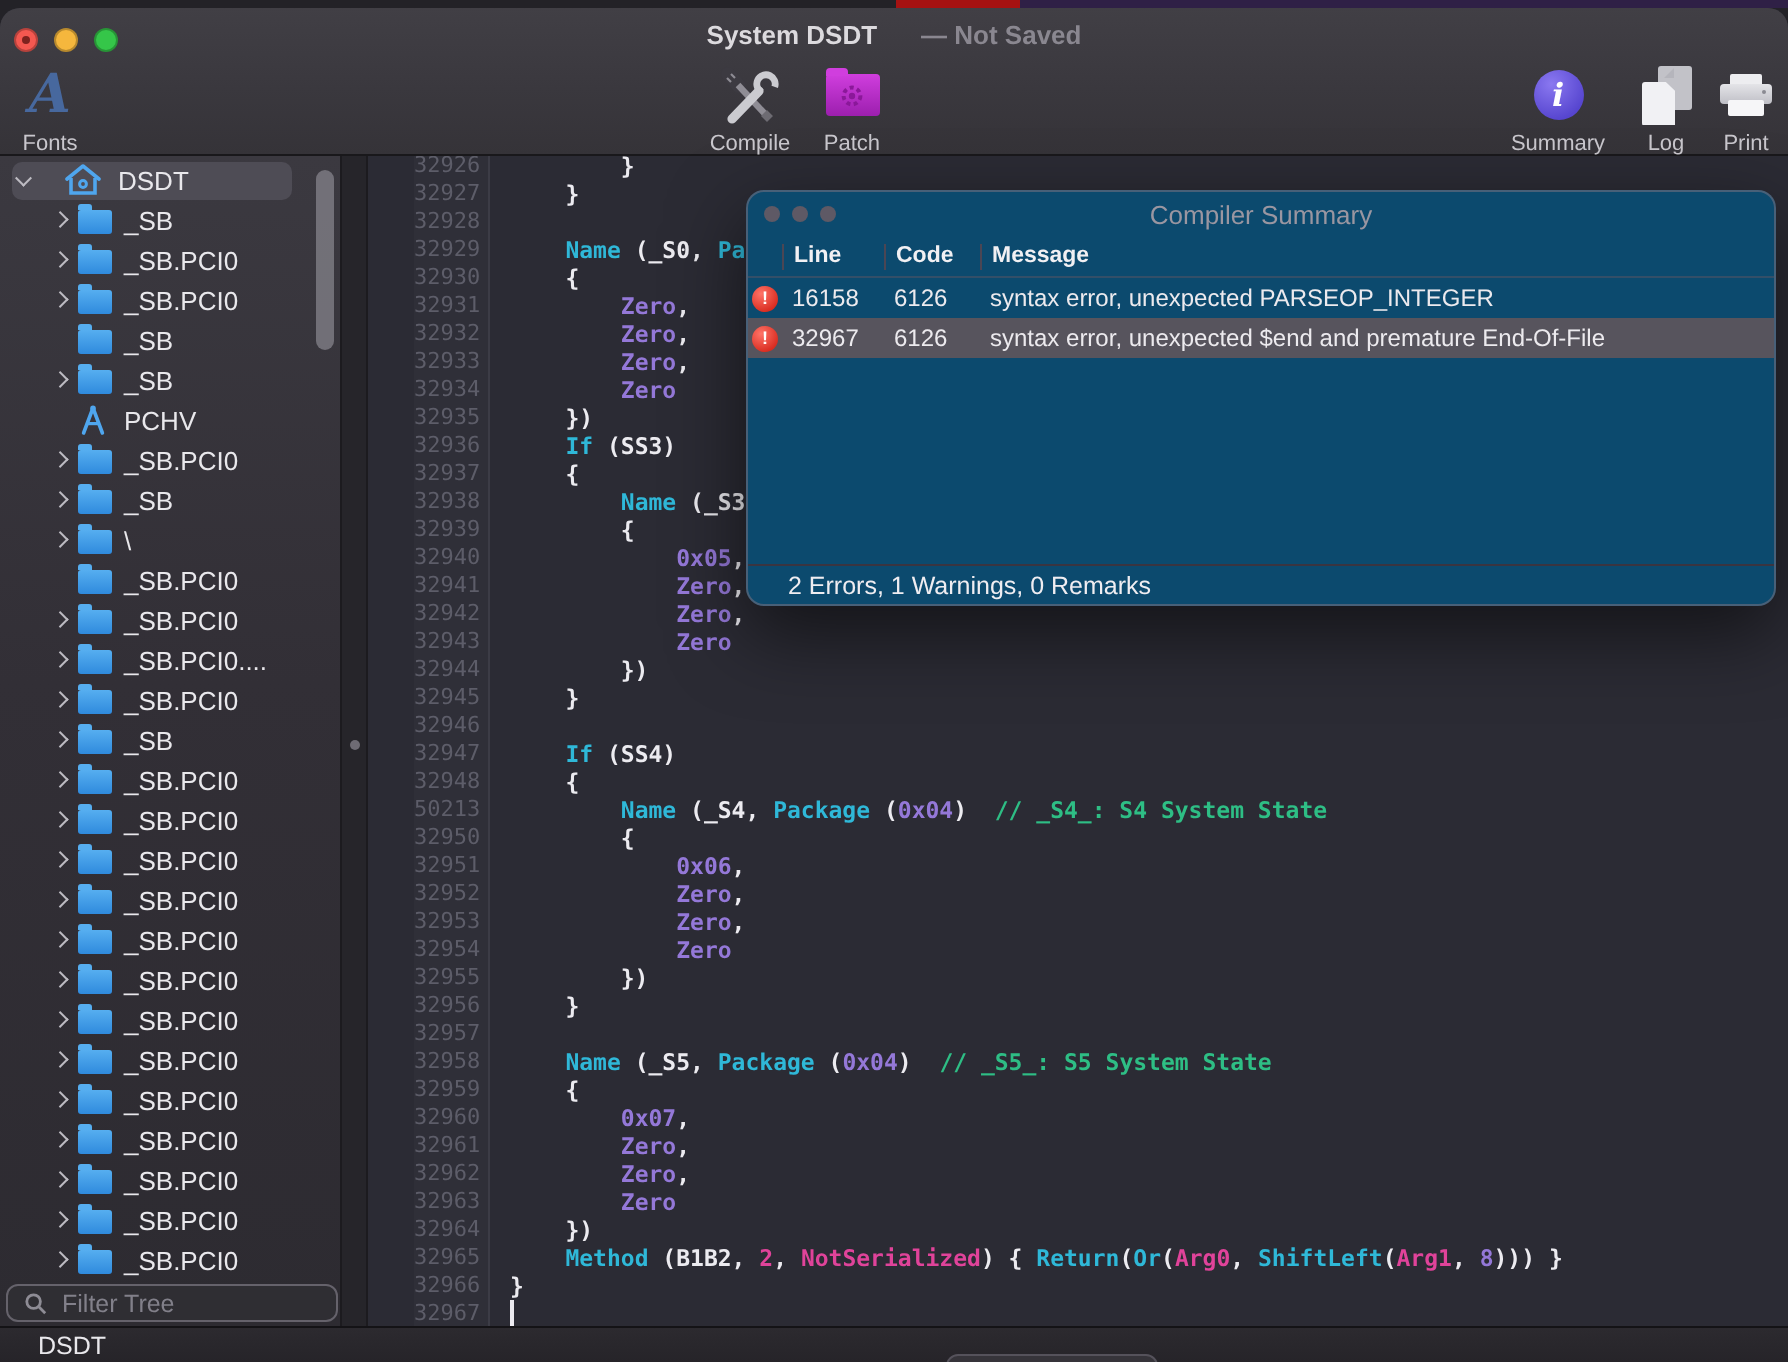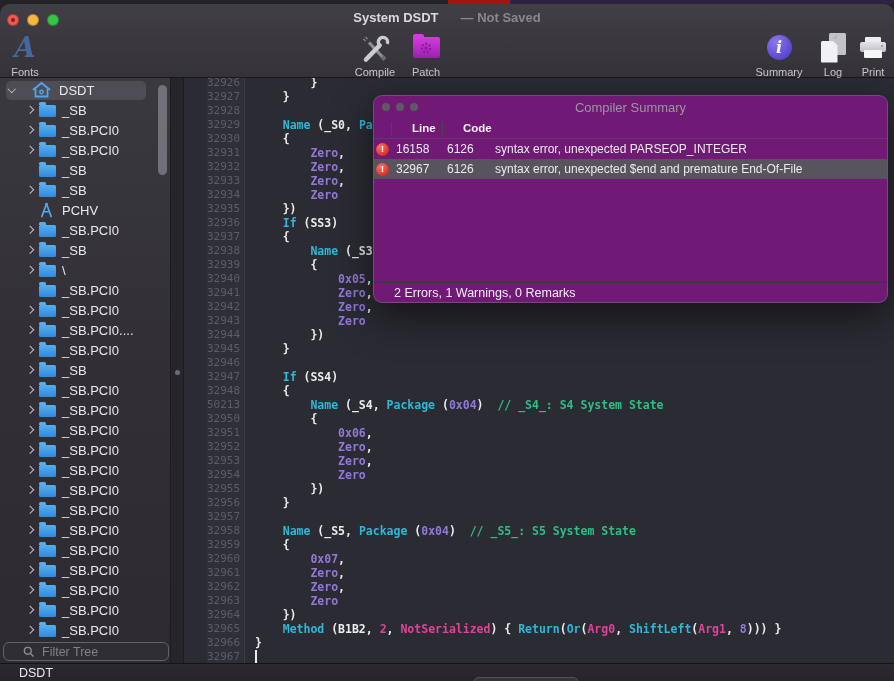--- a/index.html
+++ b/index.html
@@ -81,21 +81,21 @@
   .t-icon-wrap{width:23px;flex:none;display:flex;align-items:center;}
   .tree-row.root .t-icon-wrap{width:27px;margin-left:10px;}
   .t-label{white-space:nowrap;}
   .icon-folder{width:17px;height:12px;border-radius:1.5px;position:relative;margin-top:1px;
                background:linear-gradient(180deg,#56aef0 0%,var(--folder-blue,#2f8add) 100%);}
   .icon-folder::before{content:'';position:absolute;top:-2.5px;left:0;width:7px;height:3px;
                border-radius:1.5px 1.5px 0 0;background:#56aef0;}
   .sb-scroll{position:absolute;top:7px;right:3px;width:9px;height:90px;border-radius:4.5px;
              background:rgba(152,150,158,0.6);}
   .filter{position:absolute;left:3px;bottom:2px;width:166px;height:19px;border-radius:6px;
-          background:#2f2e33;border:1px solid #65626b;display:flex;align-items:center;gap:5px;padding-left:19px;}
+          background:#2f2e33;border:1px solid #65626b;display:flex;align-items:center;gap:5px;padding-left:8px;}
   .filter input{background:transparent;border:none;outline:none;color:#ddddde;font-size:12.5px;width:120px;
           font-family:"Liberation Sans",sans-serif;}
   .filter input::placeholder{color:#82808a;}
 
   
   .splitter{position:absolute;left:170px;top:74px;width:14px;height:585px;background:#26252a;
             border-left:1px solid #1c1b1f;border-right:1px solid #1c1b1f;}
   .knob{position:absolute;top:292px;left:4px;width:5px;height:5px;border-radius:50%;background:#6e6b74;}
 
   
@@ -117,30 +117,30 @@
   
   .statusbar{position:absolute;left:0;top:659px;width:894px;height:18px;
              background:linear-gradient(#2c2a2f,#262429);border-top:1px solid #141316;
              display:flex;align-items:center;}
   .sb-text{margin-left:19px;font-size:12.5px;color:#e9e8ec;}
   .sb-btn{position:absolute;left:473px;top:13px;width:106px;height:14px;border-radius:6px;
           border:1px solid #55525b;background:#36343a;}
 
   
   .panel{position:absolute;left:373px;top:95px;width:515px;height:208px;z-index:10;
-         background:#701a75;border:1px solid rgba(122,114,130,0.55);border-radius:9px;
+         background:#0c4a6e;border:1px solid rgba(122,114,130,0.55);border-radius:9px;
          box-shadow:0 14px 38px rgba(0,0,0,0.55);}
   .ptitle{position:absolute;top:0;left:0;right:0;height:22px;display:flex;align-items:center;
           justify-content:center;font-size:13px;color:#9a96a1;}
   .pdots{position:absolute;left:8px;top:7px;display:flex;gap:6px;}
   .pdots i{width:8px;height:8px;border-radius:50%;background:#5e5965;}
   .pgrid{display:grid;grid-template-columns:17px 51px 48px 1fr;align-items:center;}
   .phead{position:absolute;top:22px;left:0;right:0;height:21px;
          border-bottom:1px solid rgba(90,84,98,0.5);font-size:11.5px;font-weight:bold;color:#f1f0f3;}
-  .ph{border-left:1px solid #4b4654;height:13px;line-height:13px;padding-left:20px;}
+  .ph{border-left:1px solid #4b4654;height:13px;line-height:13px;padding-left:5px;}
   .ph0{border-left:none;}
   .pbody{position:absolute;top:43px;left:0;right:0;}
   .prow{height:20px;font-size:12px;color:#eceaee;}
   .prow.psel{background:var(--row-sel,#57545d);}
   .badge{width:13px;height:13px;margin-left:2px;border-radius:50%;
          background:radial-gradient(circle at 35% 30%,#ff7468,var(--error-red,#d92c20) 75%);
          display:flex;align-items:center;justify-content:center;}
   .badge::after{content:'!';color:#fff;font-size:9px;font-weight:bold;line-height:1;}
   .pcell{padding-left:5px;white-space:nowrap;overflow:hidden;}
   .pfoot{position:absolute;top:186px;left:0;right:0;height:21px;border-top:1px solid #3a3541;
@@ -608,20 +608,21 @@
         <i></i>
         <i></i>
         <i></i>
       </div>
       <span>Compiler Summary</span>
     </div>
     <div class="phead pgrid">
       <span class="ph ph0"></span>
       <span class="ph">Line</span>
       <span class="ph">Code</span>
+      <span class="ph">Message</span>
     </div>
     <div class="pbody">
         <div class="prow pgrid">
           <span class="badge"></span>
           <span class="pcell pc-line">16158</span>
           <span class="pcell pc-code">6126</span>
           <span class="pcell pc-message">syntax error, unexpected PARSEOP_INTEGER</span>
         </div>
         <div class="prow pgrid psel">
           <span class="badge"></span>

